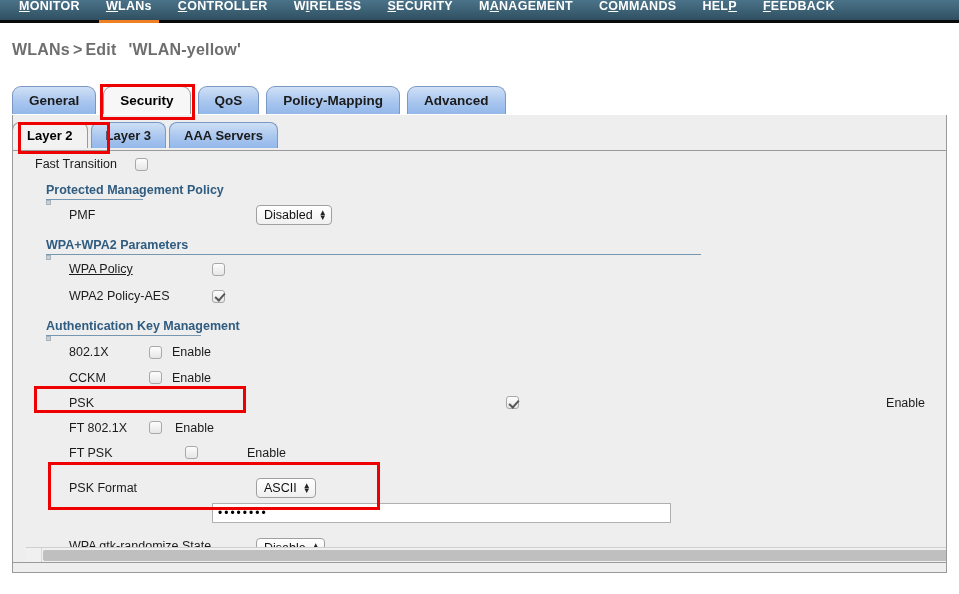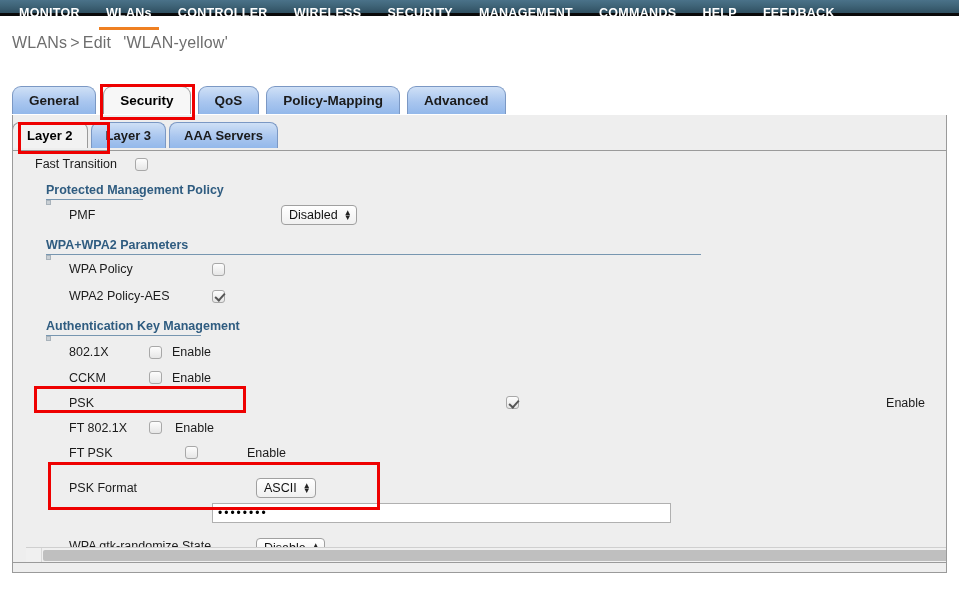--- a/index.html
+++ b/index.html
@@ -12,25 +12,25 @@
     background: #ffffff;
     font-family: "Liberation Sans", sans-serif;
     font-size: 13px;
     color: #333;
     overflow: hidden;
     position: relative;
   }
 
   
   .navbar {
-    height: 16px;
+    height: 23px;
     background: linear-gradient(to bottom, #4a7289 0%, #3f6478 45%, #2f4f60 100%);
     border-bottom: 3px solid #0a0a0a;
     display: flex;
-    align-items: flex-start;
+    align-items: flex-end;
     padding-left: 6px;
     box-sizing: border-box;
     position: relative;
   }
   .nav-item {
     color: #ffffff;
     font-size: 12.5px;
     font-weight: bold;
     letter-spacing: 0.3px;
     padding: 0 13px;
@@ -47,21 +47,21 @@
     left: 6px; right: 6px;
     bottom: -3px;
     height: 3px;
     background: #ef8022;
   }
 
   
   .page-title {
     margin: 18px 0 0 12px;
     font-size: 16px;
-    font-weight: normal;
+    font-weight: bold;
     color: #6e6e6e;
     letter-spacing: 0.2px;
   }
   .page-title .sep { padding: 0 3px; }
   .page-title .name { padding-left: 12px; }
 
   
   .tabstrip {
     position: absolute;
     left: 12px;
@@ -330,36 +330,36 @@
   <div class="form-inner">
 
     <div class="row" style="height:22px;margin-top:2px;">
       <span class="lbl" style="width:100px;">Fast Transition</span>
       <span class="cbx"></span>
     </div>
 
     <div class="sect-head">Protected Management Policy</div>
     <div class="hr" style="width:97px;"></div>
 
-    <div class="row" style="height:30px;gap:25px;">
+    <div class="row" style="height:30px;">
       <span class="lbl" style="width:177px;padding-left:34px;box-sizing:border-box;">PMF</span>
       <span class="sel">
         <span>Disabled</span>
         <span class="arrows">
             <span>▲</span>
             <span>▼</span>
           </span>
       </span>
     </div>
 
     <div class="sect-head">WPA+WPA2 Parameters</div>
     <div class="hr" style="width:655px;"></div>
 
     <div class="row" style="height:28px;">
-      <span class="lbl" style="width:177px;padding-left:34px;box-sizing:border-box;">WPA Policy</span>
+      <span class="lbl" style="width:177px;padding-left:34px;box-sizing:border-box;text-decoration:underline;">WPA Policy</span>
       <span class="cbx"></span>
     </div>
     <div class="row" style="height:26px;">
       <span class="lbl" style="width:177px;padding-left:34px;box-sizing:border-box;">WPA2 Policy-AES</span>
       <span class="cbx checked"></span>
     </div>
 
     <div class="sect-head" style="margin-top:10px;">Authentication Key Management</div>
     <div class="hr" style="width:155px;"></div>
 

